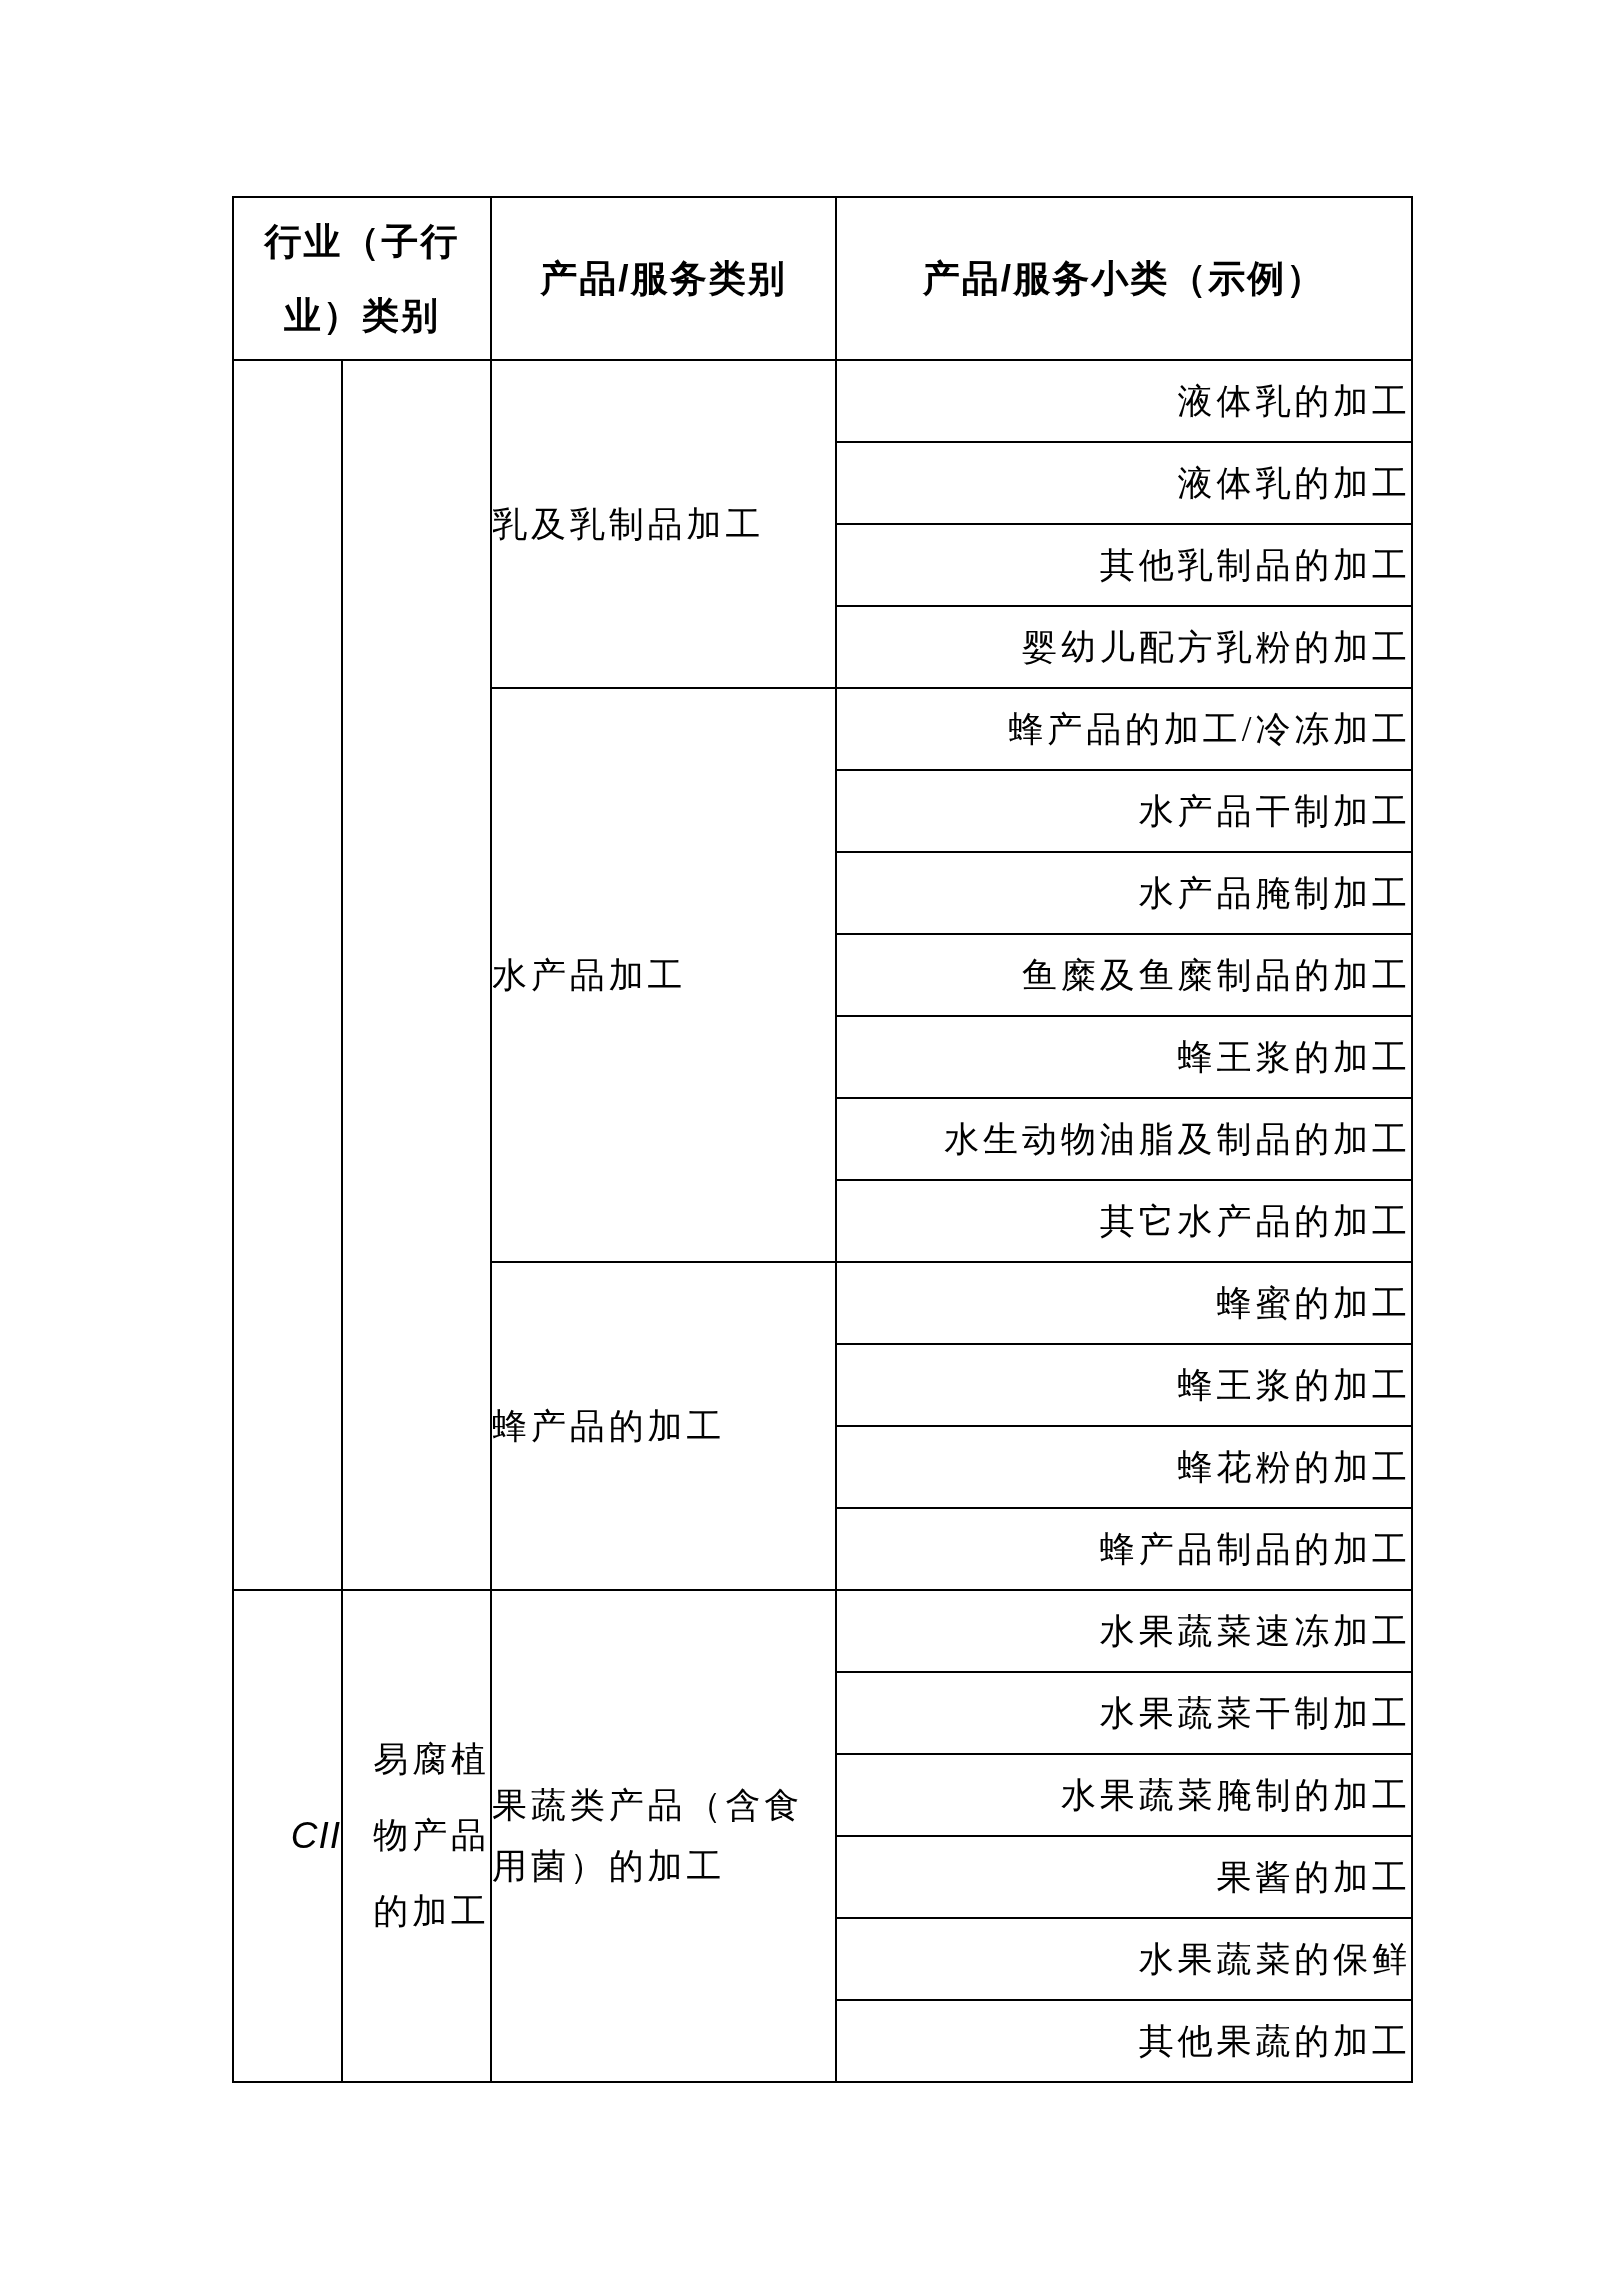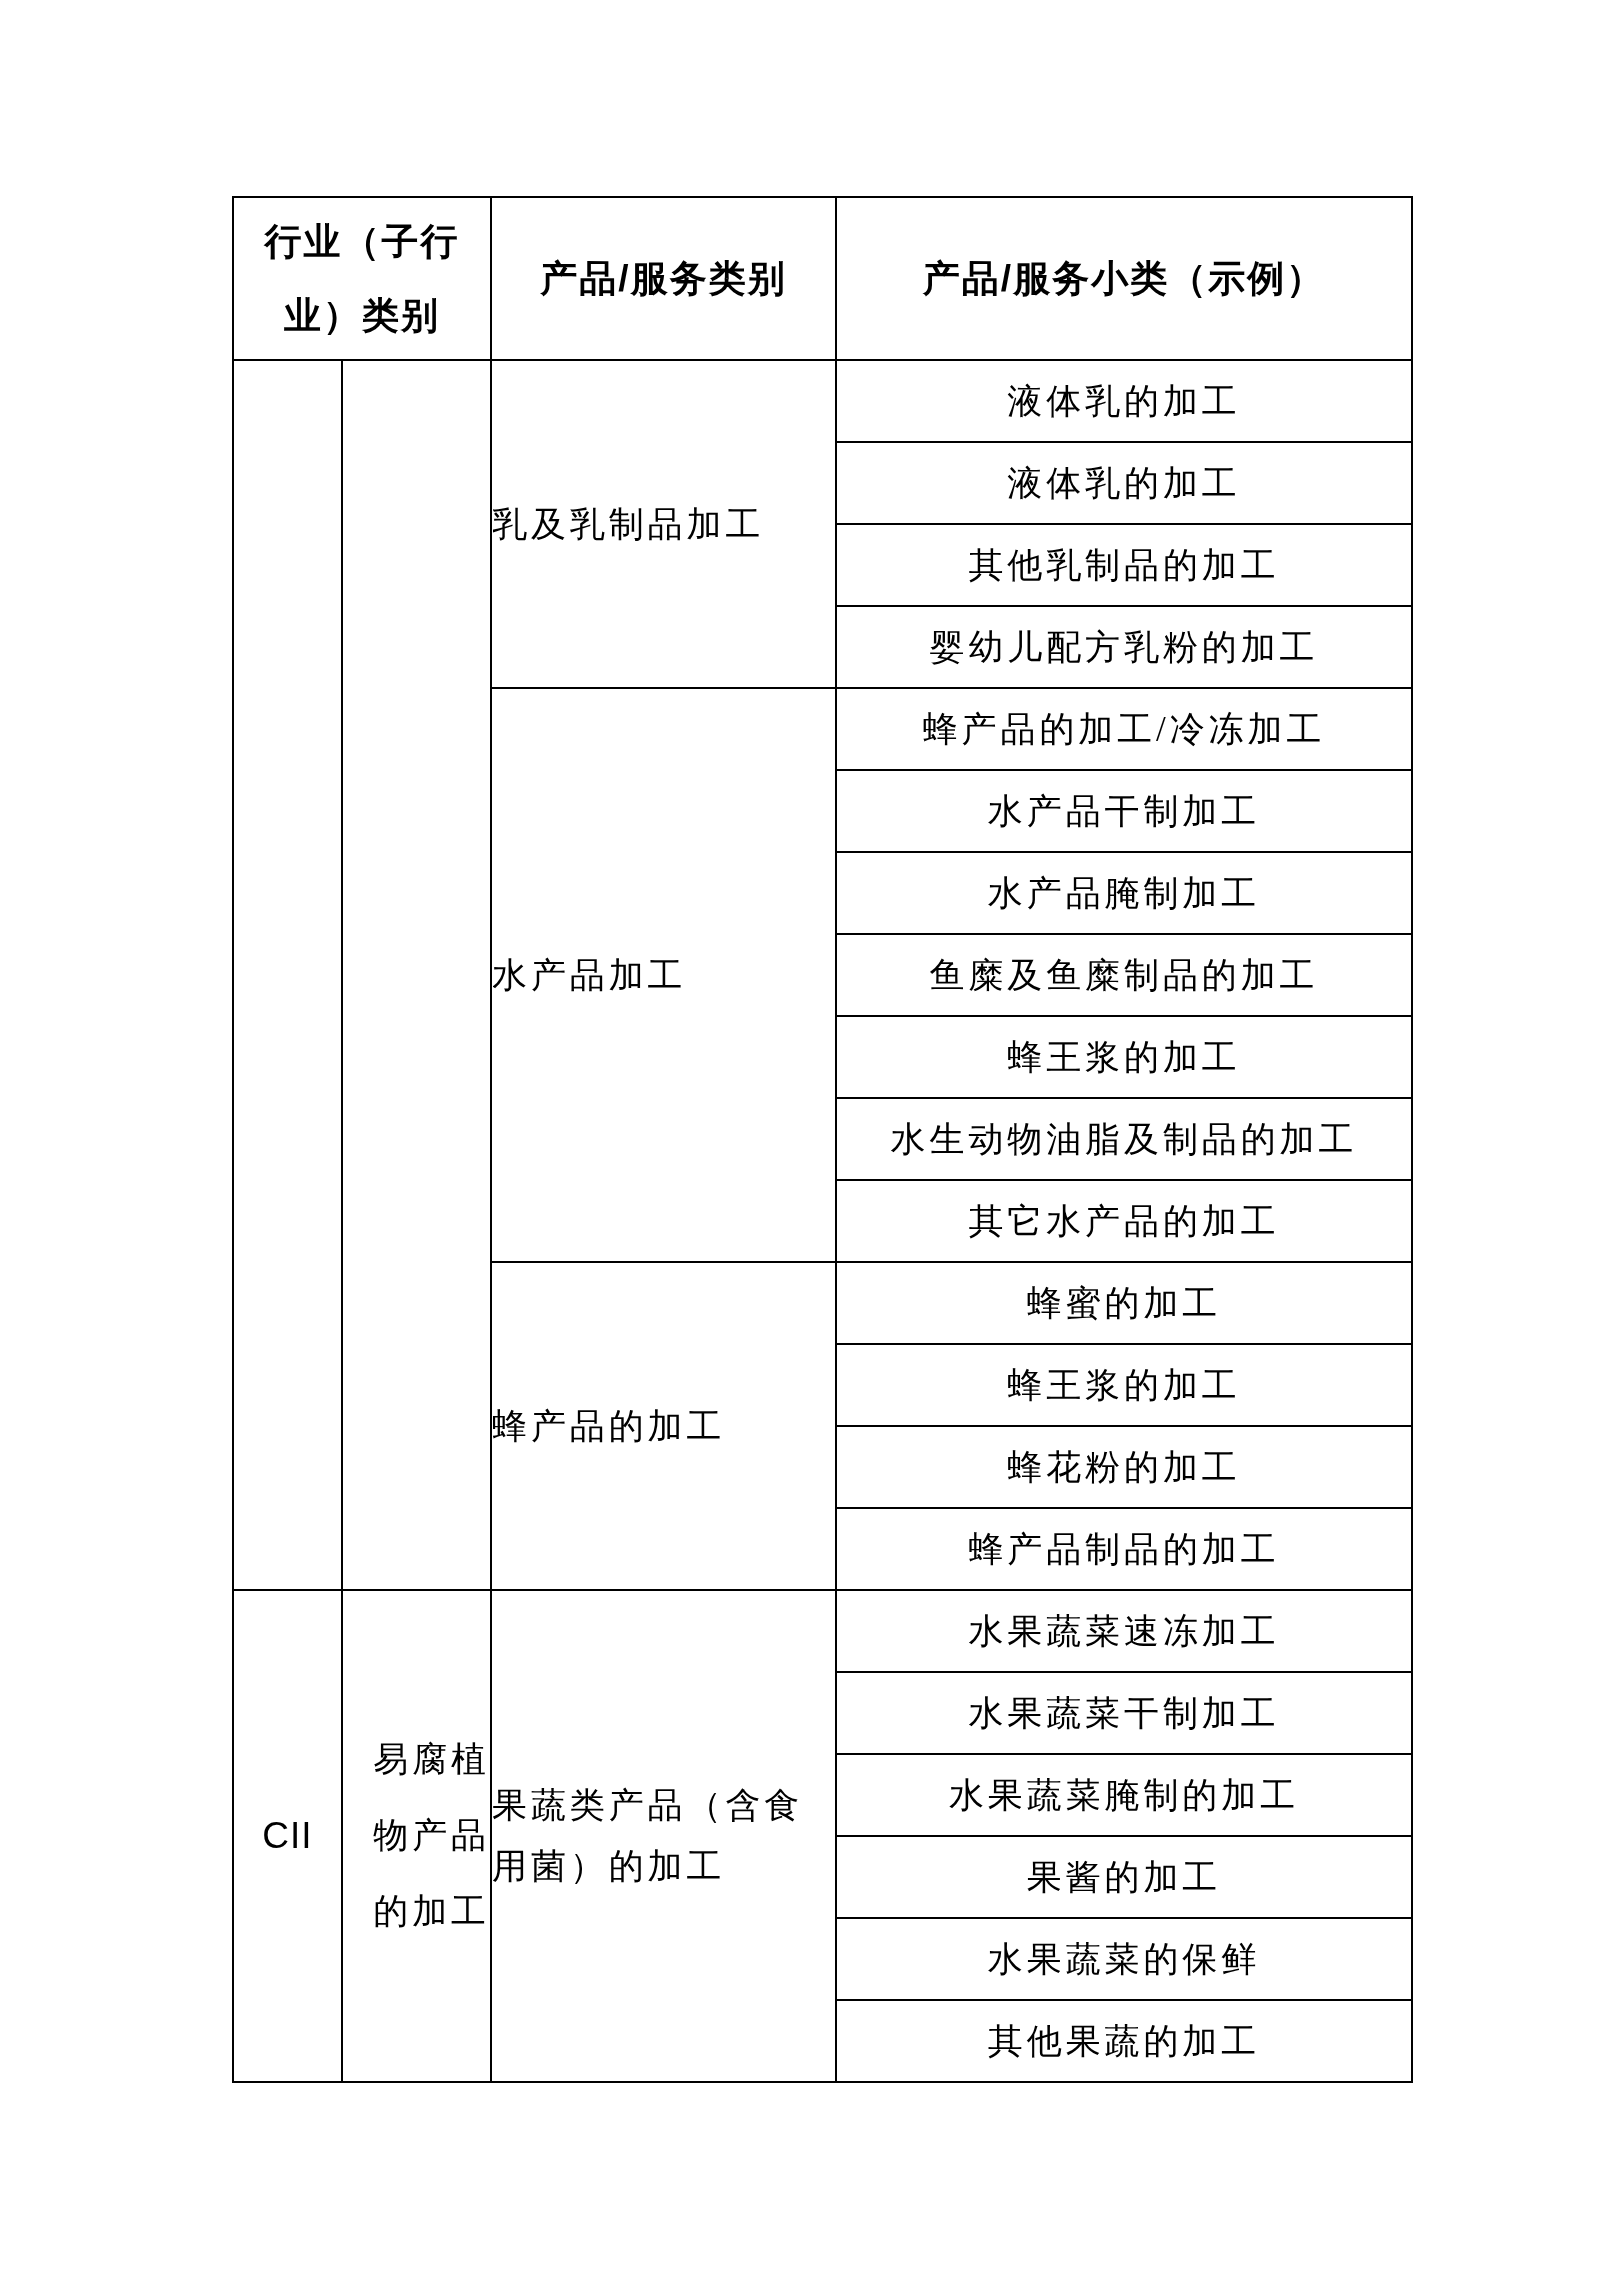--- a/index.html
+++ b/index.html
@@ -40,22 +40,23 @@
     font-weight: bold;
     font-size: 37px;
     letter-spacing: 2px;
     text-align: center;
     line-height: 74px;
   }
   
   td.code {
     font-family: "Liberation Sans", sans-serif;
     font-size: 37px;
-    text-align: center;
+    text-align: right;
     letter-spacing: 1px;
+    font-style: italic;
   }
   
   td.ind {
     font-size: 35px;
     letter-spacing: 3.9px;
     padding: 0 9.8px;
     line-height: 76px;
     text-align: right;
   }
   
@@ -65,21 +66,21 @@
     padding-left: 11.8px;
     line-height: 61px;
     text-align: left;
     border-radius: 14px;
   }
   
   td.sub {
     font-size: 35px;
     letter-spacing: 3.9px;
     padding-left: 27.4px;
-    text-align: center;
+    text-align: right;
   }
 </style>
 </head>
 <body>
 
 <div class="page">
   <table class="classification">
     <colgroup>
       <col style="width:109px">
       <col style="width:149px">

